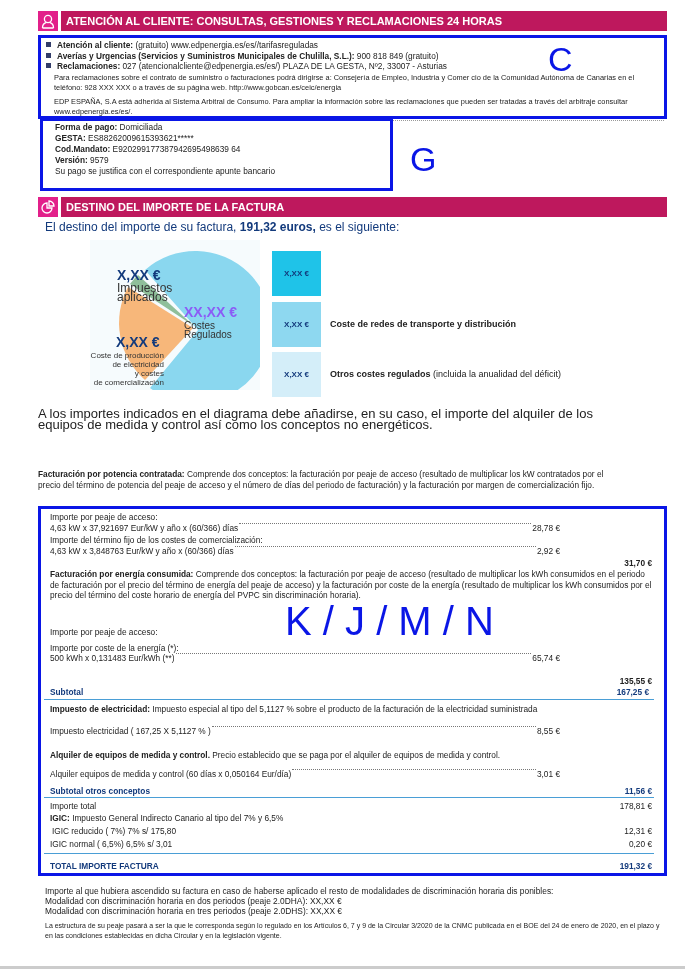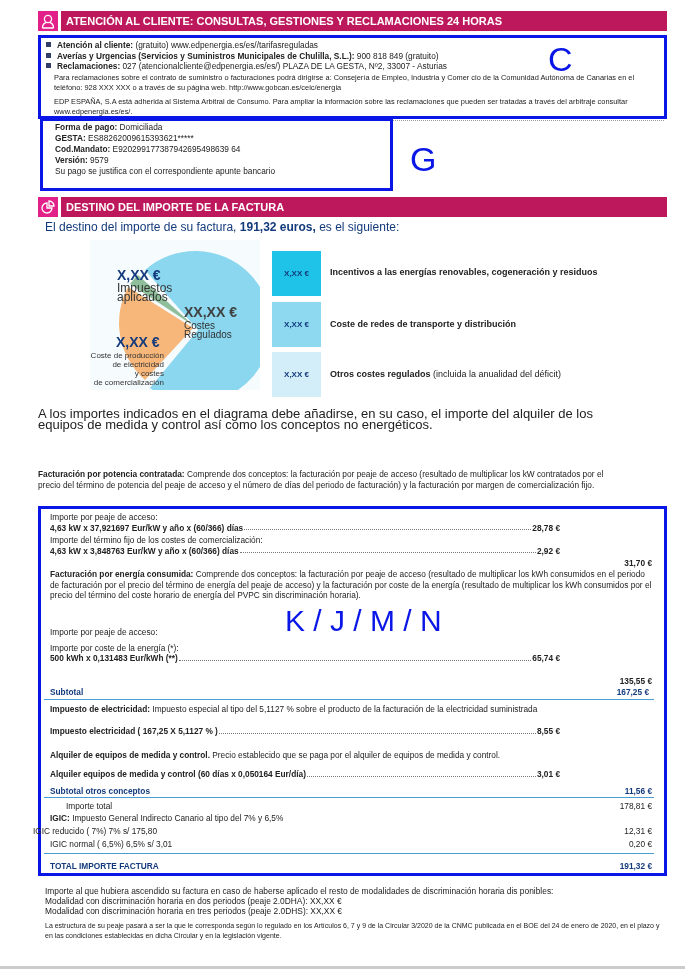--- a/index.html
+++ b/index.html
@@ -12,21 +12,21 @@
   .hdr { position: absolute; left: 38px; width: 629px; height: 20px; display: flex; align-items: stretch; }
   .hdr .ico { width: 20px; background: #e2208a; display: flex; align-items: center; justify-content: center; margin-right: 3px; }
   .hdr .bar { flex: 1; background: #be185d; color: #fff; font-weight: bold; font-size: 11px; line-height: 20px; padding-left: 5px; }
   .blue-box { position: absolute; border: 3px solid #0a16e6; box-sizing: border-box; }
   .t8 { font-size: 8.3px; line-height: 10.6px; }
   .t7 { font-size: 7.4px; line-height: 10px; }
   .b { font-weight: bold; }
   .bullet { display: inline-block; width: 5px; height: 5px; background: #333d6a; margin-right: 6px; vertical-align: 1px; }
   .bigletter { position: absolute; color: #0a16e6; font-size: 34px; line-height: 34px; }
   .navy { color: #133a7c; }
-  .dot-row { display: flex; align-items: flex-end; font-weight: bold; }
+  .dot-row { display: flex; align-items: flex-start; }
   .dot-row .lbl { white-space: nowrap; }
   .dot-row .fill { flex: 1; border-bottom: 1px dotted #777; margin: 0 1px 3px 1px; }
   .dot-row .amt { white-space: nowrap; }
   .legend-box { position: absolute; left: 272px; width: 49px; height: 45px; color: #133a7c; font-size: 8px; font-weight: bold; display: flex; align-items: center; justify-content: center; }
   .legend-txt { position: absolute; left: 330px; font-size: 9px; color: #222; }
   .rule { position: absolute; height: 1px; background: #4a9ed6; }
 </style>
 </head>
 <body>
 
@@ -85,35 +85,34 @@
       <path d="M103 88 L38 47 A76 76 0 0 0 55 140 Z" fill="#f7b77a"></path>
 
       <path d="M104 86 L48 35 A76 76 0 0 0 40 44 Z" fill="#8fbf9a"></path>
     </svg>
   </div>
   <div class="abs b" style="left:117px; top:267px; font-size:14px; color:#133a7c;">X,XX €</div>
   <div class="abs" style="left:117px; top:284px; font-size:12px; line-height:9px; color:#333; text-align:center; width:42px;">
       <div>Impuestos</div>
       <div>aplicados</div>
     </div>
-  <div class="abs b" style="left:184px; top:304px; font-size:14px; color:#404040;">XX,XX €</div>
+  <div class="abs b" style="left:184px; top:304px; font-size:14px; color:#8b5cf6;">XX,XX €</div>
   <div class="abs" style="left:184px; top:321px; font-size:10px; line-height:9px; color:#333;">
       <div>Costes</div>
       <div>Regulados</div>
     </div>
   <div class="abs b" style="left:116px; top:334px; font-size:14px; color:#133a7c;">X,XX €</div>
   <div class="abs" style="left:60px; top:351px; width:104px; font-size:8px; line-height:9px; color:#333; text-align:right;">
       <div>Coste de producción</div>
       <div>de electricidad</div>
       <div>y costes</div>
       <div>de comercialización</div>
     </div>
 
   <div class="legend-box" style="top:251px; background:#1fc3e8;">X,XX €</div>
-  <div class="legend-txt b" style="top:267px;">Incentivos a las energías renovables, cogeneración y residuos</div>
   <div class="legend-box" style="top:302px; background:#8ed8f0;">X,XX €</div>
   <div class="legend-txt b" style="top:319px;">Coste de redes de transporte y distribución</div>
   <div class="legend-box" style="top:352px; background:#d4eef9;">X,XX €</div>
   <div class="legend-txt" style="top:369px;text-align:right;"><span class="b">Otros costes regulados</span><span> (incluida la anualidad del déficit)</span></div>
 
   <div class="abs" style="left:38px; top:408px; width:600px; font-size:13px; line-height:11px;">A los importes indicados en el diagrama debe añadirse, en su caso, el importe del alquiler de los equipos de medida y control así como los conceptos no energéticos.</div>
 
 
   <div class="abs t8" style="left:38px; top:469px; width:588px;">
     <span class="b">Facturación por potencia contratada:</span><span> Comprende dos conceptos: la facturación por peaje de acceso (resultado de multiplicar los kW contratados por el precio del término de potencia del peaje de acceso y el número de días del periodo de facturación)  y la facturación por margen de comercialización fijo.</span>
@@ -134,21 +133,21 @@
         <span class="fill"></span>
         <span class="amt">2,92 €</span>
       </div>
   </div>
   <div class="abs t8 b" style="right:33px; top:558px;margin-left:12px;">31,70 €</div>
 
   <div class="abs t8" style="left:50px; top:569px; width:606px;">
     <span class="b">Facturación por energía consumida:</span><span> Comprende dos conceptos: la facturación por peaje de acceso (resultado de multiplicar los kWh consumidos  en el periodo de facturación por el precio del  término de energía del  peaje de acceso) y la facturación por coste de la energía (resultado de multiplicar los kWh consumidos por el precio del término del coste horario de energía del PVPC sin discriminación horaria).</span>
   </div>
 
-  <div class="bigletter" style="left:285px; top:604px; font-size:30px;">K / J / M / N</div>
+  <div class="bigletter" style="left:285px; top:604px; font-size:40px;">K / J / M / N</div>
 
   <div class="abs t8" style="left:50px; top:627px; width:510px;">
     <div>Importe por peaje de acceso:</div>
     <div style="margin-top:5px;">Importe por coste de la energía (*):</div>
     <div class="dot-row">
         <span class="lbl">500 kWh x 0,131483 Eur/kWh (**)</span>
         <span class="fill"></span>
         <span class="amt">65,74 €</span>
       </div>
   </div>
@@ -173,24 +172,24 @@
   <div class="abs t8 dot-row" style="left:50px; top:769px; width:510px;">
       <span class="lbl">Alquiler equipos de medida y control (60 días x 0,050164 Eur/día)</span>
       <span class="fill"></span>
       <span class="amt">3,01 €</span>
     </div>
 
   <div class="abs t8 b navy" style="left:50px; top:786px;">Subtotal otros conceptos</div>
   <div class="abs t8 b navy" style="right:33px; top:786px;">11,56 €</div>
   <div class="rule" style="left:44px; top:797px; width:610px;"></div>
 
-  <div class="abs t8" style="left:50px; top:801px;margin-left:16px;">Importe total</div>
+  <div class="abs t8" style="left:50px; top:801px;">Importe total</div>
   <div class="abs t8" style="right:33px; top:801px;">178,81 €</div>
   <div class="abs t8" style="left:50px; top:813px;"><span class="b">IGIC:</span><span> Impuesto General Indirecto Canario al tipo del 7% y 6,5%</span></div>
-  <div class="abs t8" style="left:33px; top:826px;text-align:center;">IGIC reducido  ( 7%) 7%  s/ 175,80</div>
+  <div class="abs t8" style="left:52px; top:826px;text-align:center;">IGIC reducido  ( 7%) 7%  s/ 175,80</div>
   <div class="abs t8" style="right:33px; top:826px;">12,31 €</div>
   <div class="abs t8" style="left:50px; top:839px;">IGIC normal  ( 6,5%) 6,5%  s/ 3,01</div>
   <div class="abs t8" style="right:33px; top:839px;">0,20 €</div>
   <div class="rule" style="left:44px; top:853px; width:610px;"></div>
 
   <div class="abs t8 b navy" style="left:50px; top:861px;">TOTAL IMPORTE FACTURA</div>
   <div class="abs t8 b navy" style="right:33px; top:861px;">191,32 €</div>
 
   <div class="abs" style="left:45px; top:886px; width:620px; font-size:8.4px; line-height:10px;">
     <div>Importe al que hubiera ascendido su factura en caso de haberse aplicado el resto de modalidades de discriminación horaria dis ponibles:</div>

